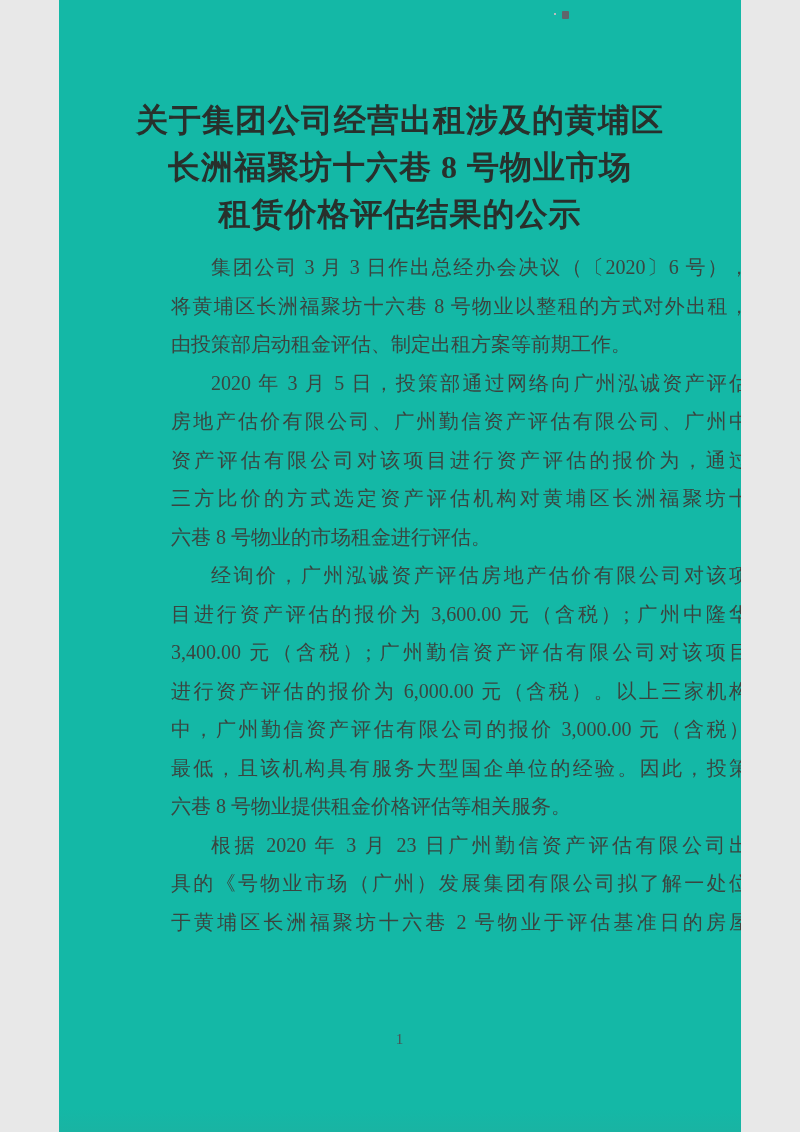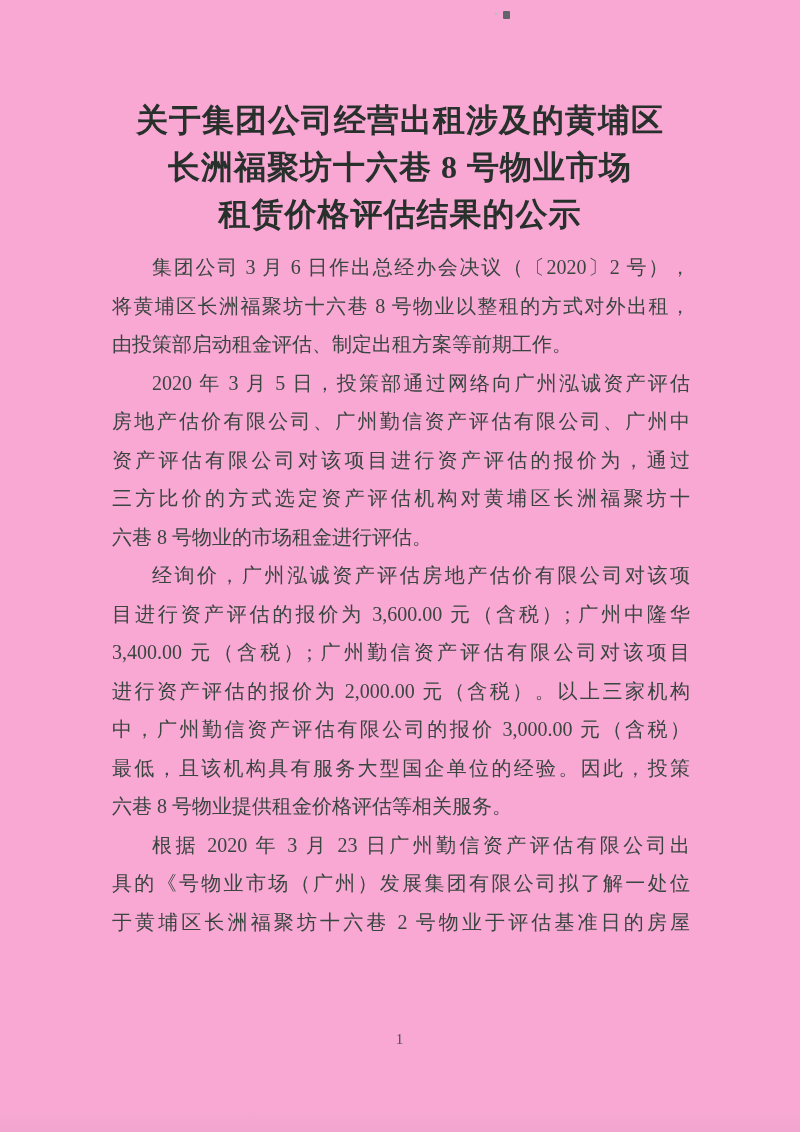--- a/index.html
+++ b/index.html
@@ -2,24 +2,24 @@
 <html lang="zh"><head>
 <meta charset="utf-8">
 <style>
   html, body {
     margin: 0;
     padding: 0;
     background: #e8e8e8;
   }
   .page {
     position: relative;
-    width: 800px;
+    width: 682px;
     height: 1132px;
     margin: 0 auto;
-    background: #f9a8d4;
+    background: #14b8a6;
     overflow: hidden;
     font-family: "Liberation Serif", "DejaVu Serif", serif;
   }
   
   .page::after {
     content: "";
     position: absolute;
     left: 0; right: 0; bottom: 0;
     height: 24px;
     background: linear-gradient(to bottom, rgba(0,0,0,0), rgba(110,110,110,0.06));
@@ -93,38 +93,38 @@
 
   <h1 class="title">
     <div class="title-line">关于集团公司经营出租涉及的黄埔区</div>
     <div class="title-line">长洲福聚坊十六巷 8 号物业市场</div>
     <div class="title-line">租赁价格评估结果的公示</div>
   </h1>
 
   <div class="body-block">
 
     <div class="para">
-      <div class="line indent j">集团公司 3 月 6 日作出总经办会决议（〔2020〕2 号），</div>
+      <div class="line indent j">集团公司 3 月 3 日作出总经办会决议（〔2020〕6 号），</div>
       <div class="line j">将黄埔区长洲福聚坊十六巷 8 号物业以整租的方式对外出租，</div>
       <div class="line">由投策部启动租金评估、制定出租方案等前期工作。</div>
     </div>
 
     <div class="para">
       <div class="line indent j">2020 年 3 月 5 日，投策部通过网络向广州泓诚资产评估</div>
       <div class="line j">房地产估价有限公司、广州勤信资产评估有限公司、广州中</div>
       <div class="line j">资产评估有限公司对该项目进行资产评估的报价为，通过</div>
       <div class="line j">三方比价的方式选定资产评估机构对黄埔区长洲福聚坊十</div>
       <div class="line">六巷 8 号物业的市场租金进行评估。</div>
     </div>
 
     <div class="para">
       <div class="line indent j">经询价，广州泓诚资产评估房地产估价有限公司对该项</div>
       <div class="line j">目进行资产评估的报价为 3,600.00 元（含税）; 广州中隆华</div>
       <div class="line j">3,400.00 元（含税）; 广州勤信资产评估有限公司对该项目</div>
-      <div class="line j">进行资产评估的报价为 2,000.00 元（含税）。以上三家机构</div>
+      <div class="line j">进行资产评估的报价为 6,000.00 元（含税）。以上三家机构</div>
       <div class="line j">中，广州勤信资产评估有限公司的报价 3,000.00 元（含税）</div>
       <div class="line j">最低，且该机构具有服务大型国企单位的经验。因此，投策</div>
       <div class="line">六巷 8 号物业提供租金价格评估等相关服务。</div>
     </div>
 
     <div class="para">
       <div class="line indent j">根据 2020 年 3 月 23 日广州勤信资产评估有限公司出</div>
       <div class="line j">具的《号物业市场（广州）发展集团有限公司拟了解一处位</div>
       <div class="line j">于黄埔区长洲福聚坊十六巷 2 号物业于评估基准日的房屋</div>
     </div>

